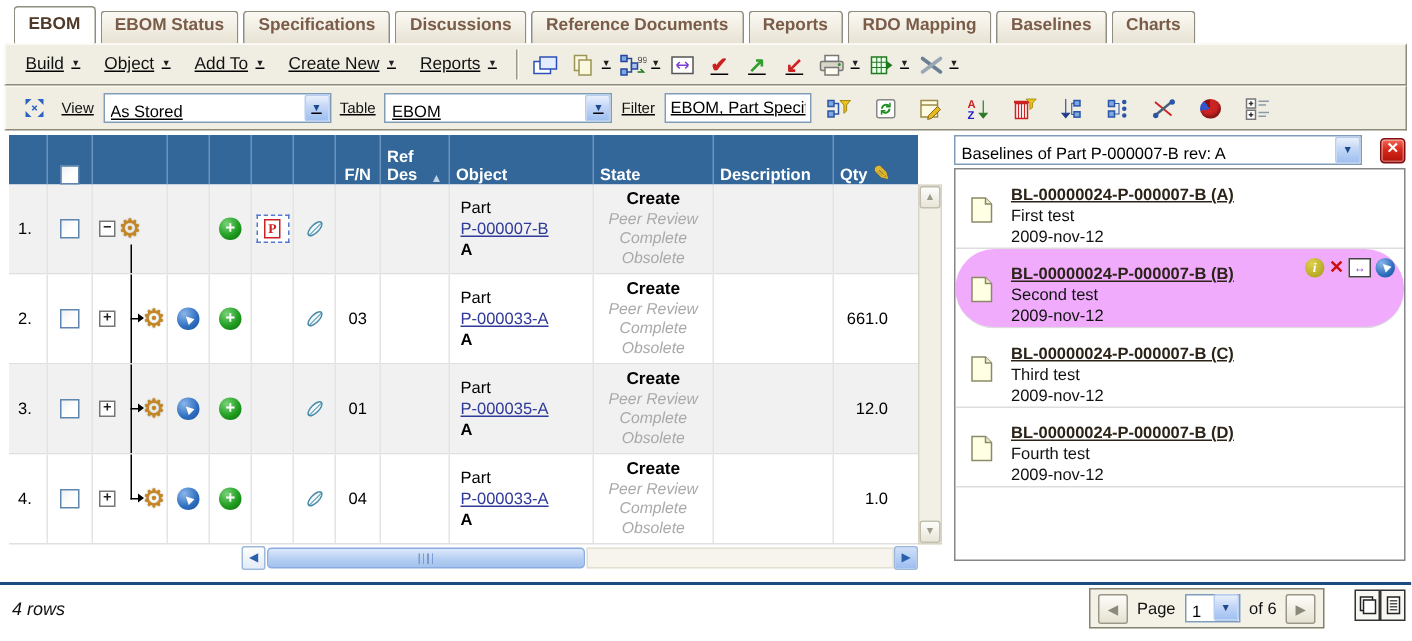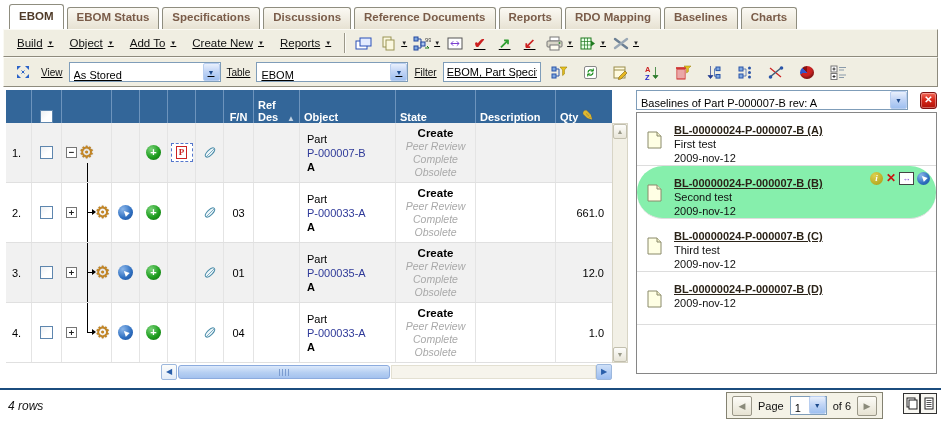--- a/index.html
+++ b/index.html
@@ -39,23 +39,23 @@
   .trow { display:flex; width:606px; height:60px; font-size:11px; }
   .trow.odd { background:#f1f1f1; }
   .trow.even { background:#ffffff; }
   .td { border-right:1px solid #e4e4e4; position:relative; display:flex; align-items:center; justify-content:center; }
   .trow { border-bottom:1px solid #e0e0e0; }
   .c-num{width:26px} .c-cb{width:30px} .c-tree{width:50px} .c-go{width:28px} .c-add{width:28px}
   .c-img{width:28px} .c-edit{width:28px} .c-fn{width:30px} .c-ref{width:46px} .c-obj{width:96px}
   .c-state{width:80px} .c-desc{width:80px} .c-qty{width:56px}
   .td.c-num { justify-content:flex-start; padding-left:6px; }
   .td.c-obj { justify-content:flex-start; padding-left:7px; }
-  .td.c-qty { justify-content:flex-end; padding-right:8px; }
+  .td.c-qty { justify-content:flex-end; padding-right:20px; }
   .objcell { line-height:14px; color:#000; }
-  .objcell a { color:#2f3a99; cursor:pointer; }
+  .objcell a { color:#2f3a99; text-decoration:underline; cursor:pointer; }
   .objcell .rev { font-weight:bold; }
   .statecell { text-align:center; width:100%; line-height:13px; }
   .statecell .cur { font-weight:bold; color:#000; font-size:11.5px; }
   .statecell .nxt { color:#a9a9a9; font-style:italic; font-size:10.5px; }
   .cbx { width:13px; height:13px; background:linear-gradient(135deg,#eceff2,#ffffff 55%); border:1px solid #5e86ae; }
   .pm { width:11px; height:11px; border:1px solid #767676; background:#fff; color:#222; font:bold 9px/9px "DejaVu Sans Mono",monospace; display:flex; align-items:center; justify-content:center; position:absolute; left:4px; top:24px; }
   .gear { font-size:17px; color:#c8861f; text-shadow:0 0 1px #7a5210; line-height:17px; }
   .g-root { position:absolute; left:17px; top:21px; }
   .g-child { position:absolute; left:33px; top:21px; }
   .trunk { position:absolute; left:25px; width:1px; background:#000; }
@@ -87,21 +87,21 @@
 
   
   .panel { position:absolute; top:90px; left:636px; width:301px; }
   .panel-head { display:flex; align-items:center; gap:12px; }
   .panel-head .xpsel { flex:1; }
   .closebtn { width:17px; height:17px; border:1px solid #801010; border-radius:3px; color:#fff; font:bold 10px/10px "Liberation Sans",sans-serif;
               background:linear-gradient(#f46a5a,#d8281a 45%,#b01208); display:flex; align-items:center; justify-content:center;
               box-shadow:inset 0 0 0 1px rgba(255,255,255,.35); }
   .bl-list { margin-top:2px; border:1px solid #868686; background:#fff; height:262px; overflow:hidden; }
   .bl-item { position:relative; padding:7px 6px 6px 37px; height:53px; border-bottom:1px solid #ddd; }
-  .bl-item.selected { background:#86efac;border-radius:26px; }
+  .bl-item.selected { background:#f0abfc;border-radius:26px; }
   .bl-title { font-size:11px; font-weight:bold; text-decoration:underline; color:#2b2318; cursor:pointer; display:inline-block; margin-bottom:2px; }
   .bl-sub { font-size:11px; color:#111; margin-bottom:2px; }
   .bl-date { font-size:11px; color:#111; }
   .pageico { position:absolute; left:10px; top:18px; }
   .bl-actions { position:absolute; top:5px; right:6px; display:flex; align-items:center; gap:3px; }
   .infodot { width:13px; height:13px; border-radius:50%; background:radial-gradient(circle at 35% 28%, #ddd04e, #a89a12); color:#fff; font:bold italic 9px/9px "Liberation Serif",serif; display:flex; align-items:center; justify-content:center; }
   .redx { color:#cc1111; font-weight:bold; font-size:12px; }
   .cmpwin { width:15px; height:13px; border:1px solid #444; background:#fff; color:#7a3fd0; font-size:8px; line-height:11px; text-align:center; }
 
   
@@ -597,20 +597,21 @@
         <div class="bl-sub">Third test</div>
         <div class="bl-date">2009-nov-12</div>
       </div>
 
       <div class="bl-item">
         <svg class="pageico" width="15" height="18">
             <path d="M1 1h9l4 4v12H1z" fill="#ffffe4" stroke="#8a8a6a"></path>
             <path d="M10 1v4h4" fill="#f0eec8" stroke="#8a8a6a"></path>
           </svg>
         <a class="bl-title">BL-00000024-P-000007-B (D)</a>
+        <div class="bl-sub">Fourth test</div>
         <div class="bl-date">2009-nov-12</div>
       </div>
 
     </div>
   </div>
 
   <div class="divider"></div>
   <div class="rowcount">4 rows</div>
 
   <div class="pager">

